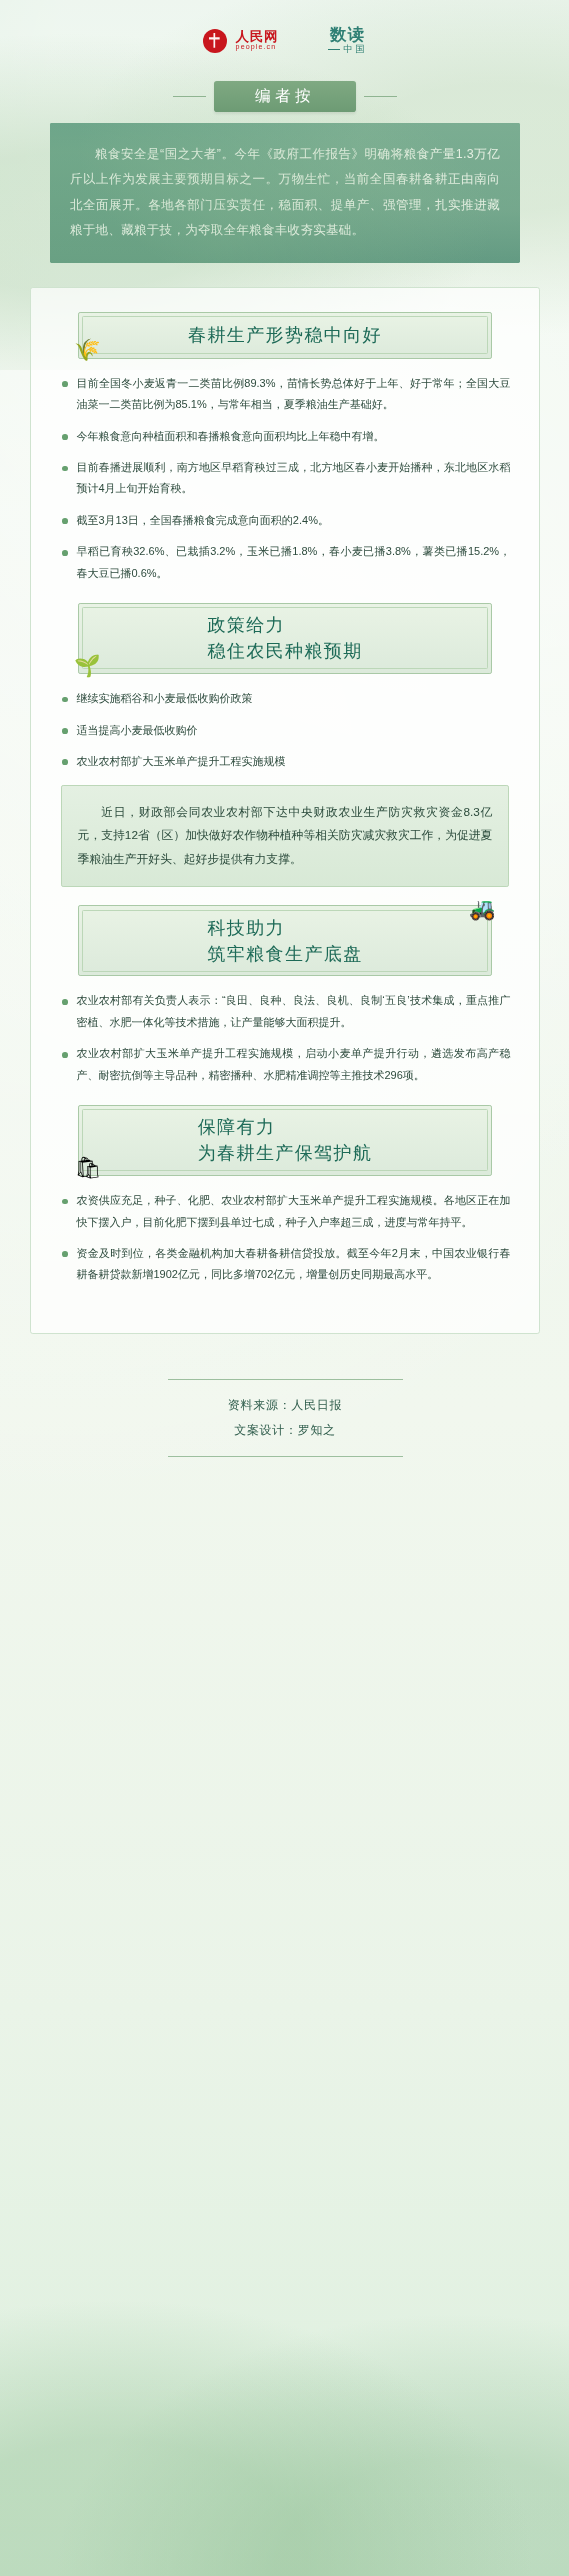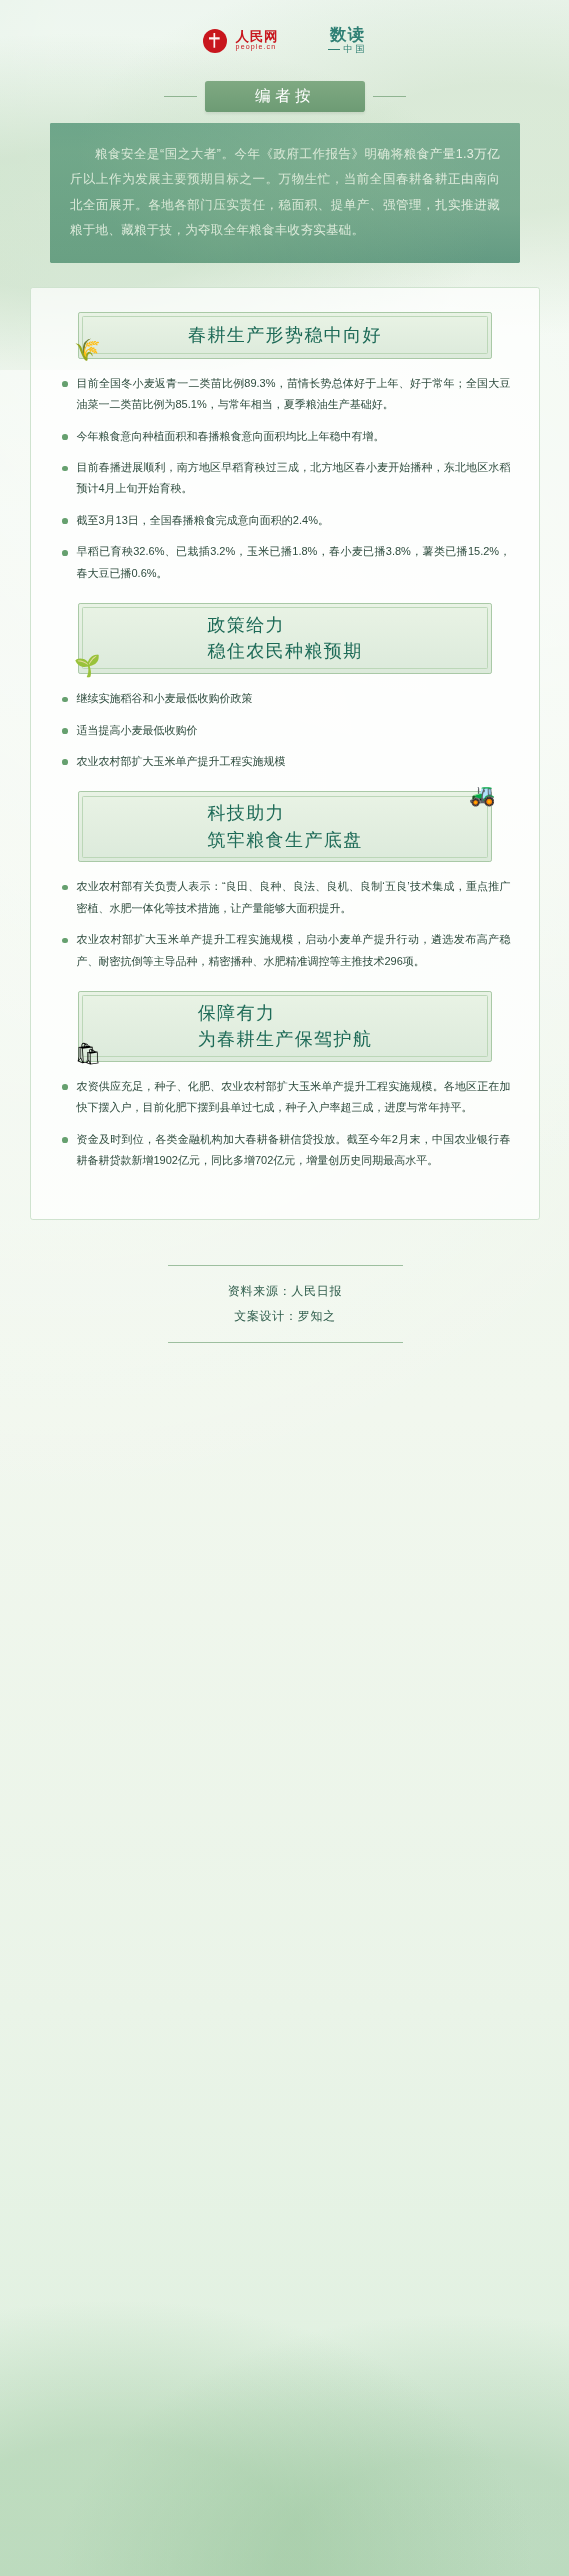--- a/index.html
+++ b/index.html
@@ -70,21 +70,21 @@
     font-weight:bold;
     color:#12503f;
     letter-spacing:2.1px;
     line-height:1.42;
     text-shadow:0 0.7px 0 rgba(255,255,255,.7);
   }
 
   
   .editor-tag{
     margin:18.5px auto 0;
-    width:160px;height:31px;
+    width:142px;height:31px;
     background:linear-gradient(180deg,#7fa982,#6d9b74);
     border-radius:2.8px;
     display:flex;align-items:center;justify-content:center;
     color:#fff;font-size:15.7px;letter-spacing:4.3px;
     box-shadow:0 1.4px 2.8px rgba(0,0,0,.08);
     position:relative;
   }
   .editor-tag:before,.editor-tag:after{
     content:"";position:absolute;top:50%;width:33px;height:0.7px;background:#8fb491;
   }
@@ -244,20 +244,23 @@
         <div class="plaque-text">
           <span>政策给力</span><br>
           <span>稳住农民种粮预期</span>
         </div>
       </div>
       <ul class="blist">
         <li>继续实施稻谷和小麦最低收购价政策</li>
         <li>适当提高小麦最低收购价</li>
         <li>农业农村部扩大玉米单产提升工程实施规模</li>
       </ul>
+      <div class="quote">
+        <span class="ind">近日，财政部会同农业农村部下达中央财政农业生产防灾救灾资金8.3亿元，支持12省（区）加快做好农作物种植种等相关防灾减灾救灾工作，为促进夏季粮油生产开好头、起好步提供有力支撑。</span>
+      </div>
     </div>
 
     <div class="section">
       <div class="plaque">
         <span class="deco right">🚜</span>
         <div class="plaque-text">
           <span>科技助力</span><br>
           <span>筑牢粮食生产底盘</span>
         </div>
       </div>

